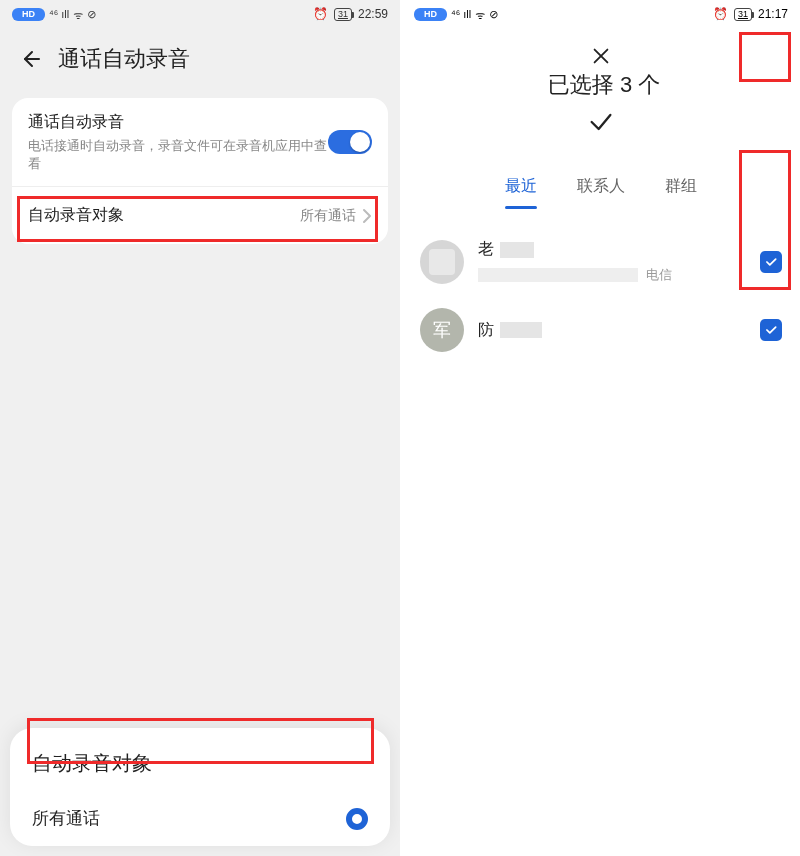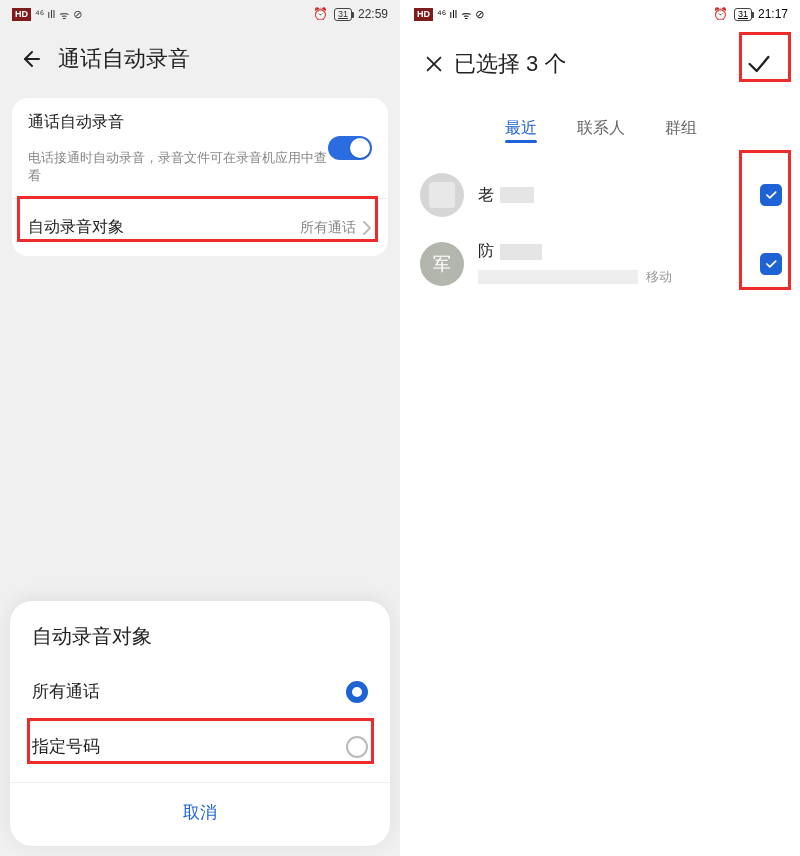--- a/index.html
+++ b/index.html
@@ -27,22 +27,22 @@
     align-items: center;
     justify-content: space-between;
     padding: 0 12px;
     font-size: 12px;
     color: #000;
   }
   .status-bar.dark { color: #333; }
   .status-icons { display:flex; align-items:center; gap:4px; }
   .status-icons span { font-size: 11px; }
   .status-icons .hd {
-    display:inline-block; padding:0 3px; border-radius:0;
-    background:#7f1d1d; color:#fff; font-weight:600; font-size:9px; line-height:13px;
+    display:inline-block; padding:0 10px; border-radius:6px;
+    background:#3b82f6; color:#fff; font-weight:600; font-size:9px; line-height:13px;
   }
   .status-right { display:flex; align-items:center; gap:6px; font-size:12px; }
   .battery {
     display:inline-flex; align-items:center; justify-content:center;
     border:1px solid #444; border-radius:3px; padding:0 3px; font-size:9px;
     height:13px; position:relative;text-decoration:underline;
   }
   .battery::after{
     content:""; position:absolute; right:-3px; top:3px; width:2px; height:6px;
     background:#444; border-radius:0 1px 1px 0;
@@ -67,21 +67,21 @@
     overflow:hidden;
   }
   .row {
     padding: 14px 16px;
     display:flex; align-items:center; justify-content:space-between;
     position:relative;
   }
   .row + .row { border-top: 1px solid #eee; }
   .row .text-col { flex:1; min-width:0; }
   .row .title { font-size: 16px; color:#222; font-weight:500; }
-  .row .desc { font-size: 13px; color:#888; margin-top:16px; line-height:1.35; }
+  .row .desc { font-size: 13px; color:#888; margin-top:4px; line-height:1.35; }
   .row .right-controls { display:flex; align-items:center; gap:6px; color:#888; font-size:14px; }
 
   
   .toggle {
     width: 44px; height: 24px; border-radius: 12px;
     background:#2b6de0; position:relative;
   }
   .toggle::after{
     content:""; position:absolute; right:2px; top:2px;
     width:20px; height:20px; background:#fff; border-radius:50%;
@@ -117,35 +117,36 @@
   .radio.checked { border:6px solid #1e63d6; }
   .sheet .cancel {
     text-align:center; color:#1e63d6; font-size:17px;
     padding:18px 0 22px 0; border-top:1px solid #eee; margin-top:8px;
   }
 
   
   .r-header {
     display:flex; align-items:center; justify-content:space-between;
     padding: 14px 18px 14px 18px;
+    flex-direction: column;
   }
   .r-header .x { width:28px; height:28px; display:flex; align-items:center; justify-content:center; }
   .r-header h1 { font-size:22px; font-weight:500; color:#222; flex:0 0 auto; margin-left:6px; }
   .r-header .spacer { flex:1; }
   .r-header .confirm {
     width:46px; height:44px; display:flex; align-items:center; justify-content:center;
   }
 
   
   .tabs {
     display:flex; justify-content:center; gap:40px;
     padding: 18px 0 10px 0;
     font-size:16px; color:#666;
   }
-  .tab { position:relative; padding-bottom:4px; }
+  .tab { position:relative; padding-bottom:12px; }
   .tab.active { color:#1e63d6; font-weight:500; }
   .tab.active::after{
     content:""; position:absolute; left:0; right:0; bottom:0;
     height:3px; background:#1e63d6; border-radius:2px;
   }
 
   
   .contacts { padding: 8px 0; }
   .contact {
     display:flex; align-items:center; padding: 12px 18px;
@@ -220,25 +221,20 @@
       </div>
     </div>
   </div>
 
   <div class="sheet">
     <h2>自动录音对象</h2>
     <div class="opt">
       <span>所有通话</span>
       <span class="radio checked"></span>
     </div>
-    <div class="opt">
-      <span>指定号码</span>
-      <span class="radio"></span>
-    </div>
-    <div class="cancel">取消</div>
   </div>
 
   <div class="hl" style="left:17px; top:196px; width:361px; height:46px;"></div>
   <div class="hl" style="left:27px; top:718px; width:347px; height:46px;"></div>
 </div>
 
 <div class="screen right">
   <div class="status-bar">
     <div class="status-icons">
       <span class="hd">HD</span>
@@ -277,41 +273,41 @@
   <div class="contacts">
     <div class="contact">
       <div class="avatar av-gray">
         <div class="inner-square"></div>
       </div>
       <div class="info">
         <div class="name-line">
           <span>老</span>
           <span class="mask" style="width:34px"></span>
         </div>
+        <div class="sub-line">
+          <span class="sub-mask" style="width:160px"></span>
+          <span>电信</span>
+        </div>
       </div>
       <div class="checkbox">
         <svg viewBox="0 0 24 24" width="14" height="14" fill="none" stroke="#fff" stroke-width="3" stroke-linecap="round" stroke-linejoin="round">
             <path d="M5 12l5 5L20 7"></path>
           </svg>
       </div>
     </div>
 
     <div class="contact">
       <div class="avatar av-teal">
         <span>军</span>
       </div>
       <div class="info">
         <div class="name-line">
           <span>防</span>
           <span class="mask" style="width:42px"></span>
         </div>
-        <div class="sub-line">
-          <span class="sub-mask" style="width:160px"></span>
-          <span>移动</span>
-        </div>
       </div>
       <div class="checkbox">
         <svg viewBox="0 0 24 24" width="14" height="14" fill="none" stroke="#fff" stroke-width="3" stroke-linecap="round" stroke-linejoin="round">
             <path d="M5 12l5 5L20 7"></path>
           </svg>
       </div>
     </div>
   </div>
 
   <div class="hl" style="right:9px; top:32px; width:52px; height:50px;"></div>

